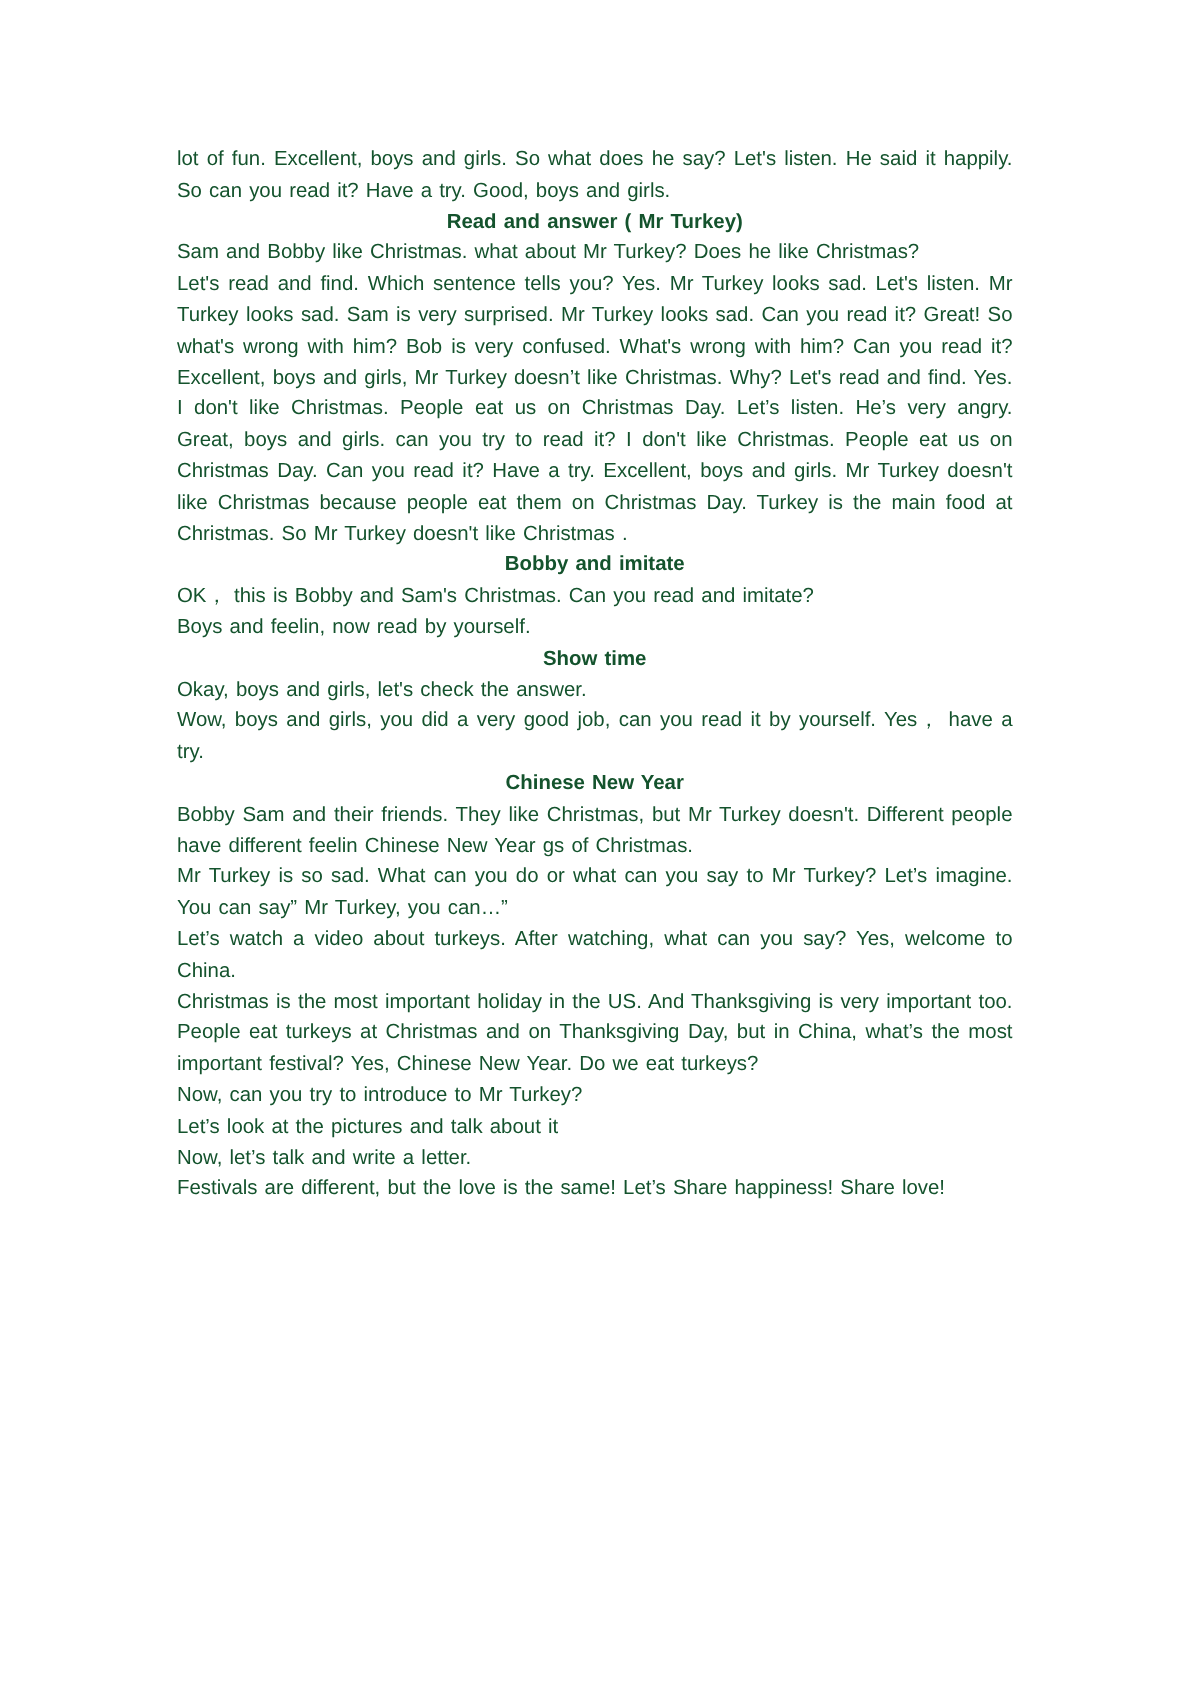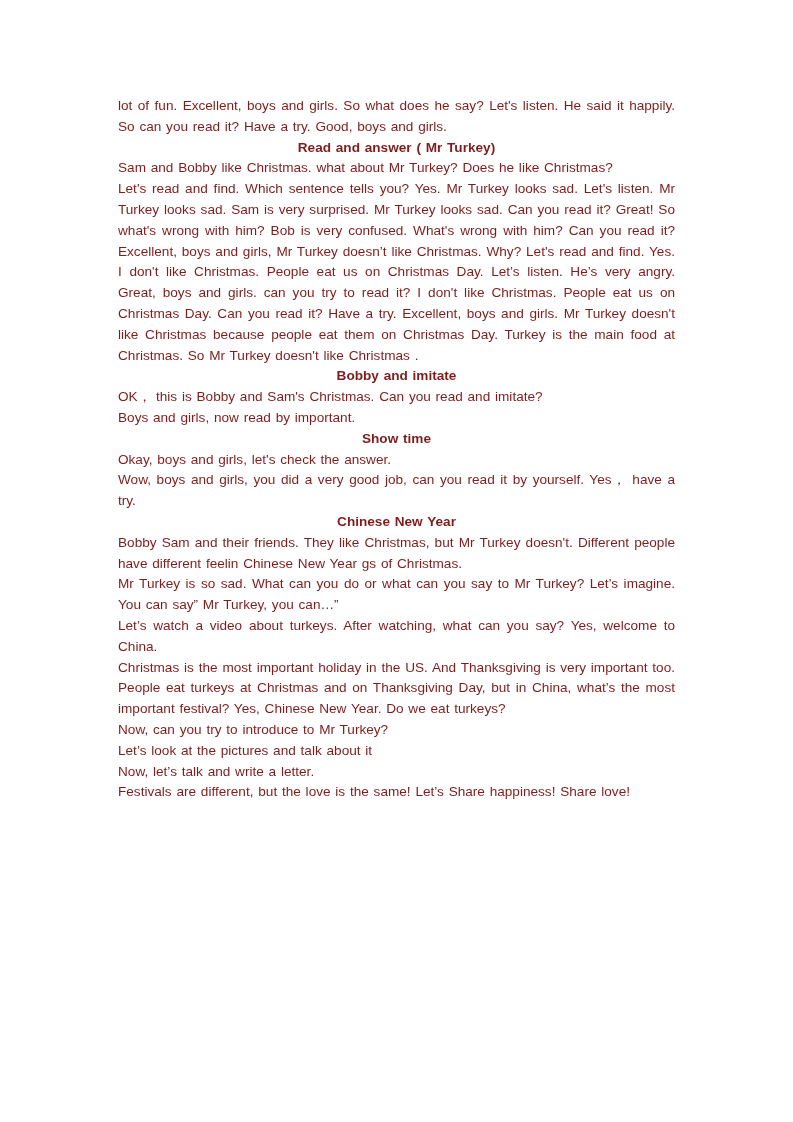--- a/index.html
+++ b/index.html
@@ -7,21 +7,21 @@
     padding: 0;
     background: #ffffff;
   }
   .page {
     position: relative;
     width: 752px;
     height: 1122px;
     background: #ffffff;
     overflow: hidden;
     font-family: "Liberation Sans", "DejaVu Sans", sans-serif;
-    color: #7f1d1d;
+    color: #14532d;
   }
   .content {
     position: absolute;
     top: 96px;
     left: 118px;
     width: 557px;
   }
   .para, .head {
     margin: 0;
     padding: 0;
@@ -40,21 +40,21 @@
 <body>
 
 <div class="page">
   <div class="content">
     <p class="para">lot of fun. Excellent, boys and girls. So what does he say? Let's listen. He said it happily. So can you read it? Have a try. Good, boys and girls.</p>
     <p class="head">Read and answer ( Mr Turkey)</p>
     <p class="para">Sam and Bobby like Christmas. what about Mr Turkey? Does he like Christmas?</p>
     <p class="para">Let's read and find. Which sentence tells you? Yes. Mr Turkey looks sad. Let's listen. Mr Turkey looks sad. Sam is very surprised. Mr Turkey looks sad. Can you read it? Great! So what's wrong with him? Bob is very confused. What's wrong with him? Can you read it? Excellent, boys and girls, Mr Turkey doesn’t like Christmas. Why? Let's read and find. Yes. I don't like Christmas. People eat us on Christmas Day. Let’s listen. He’s very angry. Great, boys and girls. can you try to read it? I don't like Christmas. People eat us on Christmas Day. Can you read it? Have a try. Excellent, boys and girls. Mr Turkey doesn't like Christmas because people eat them on Christmas Day. Turkey is the main food at Christmas. So Mr Turkey doesn't like Christmas .</p>
     <p class="head">Bobby and imitate</p>
     <p class="para">OK， this is Bobby and Sam's Christmas. Can you read and imitate?</p>
-    <p class="para">Boys and girls, now read by important.</p>
+    <p class="para">Boys and feelin, now read by yourself.</p>
     <p class="head">Show time</p>
     <p class="para">Okay, boys and girls, let's check the answer.</p>
     <p class="para">Wow, boys and girls, you did a very good job, can you read it by yourself. Yes， have a try.</p>
     <p class="head">Chinese New Year</p>
     <p class="para">Bobby Sam and their friends. They like Christmas, but Mr Turkey doesn't. Different people have different feelin Chinese New Year gs of Christmas.</p>
     <p class="para">Mr Turkey is so sad. What can you do or what can you say to Mr Turkey? Let’s imagine. You can say” Mr Turkey, you can…”</p>
     <p class="para">Let’s watch a video about turkeys. After watching, what can you say? Yes, welcome to China.</p>
     <p class="para">Christmas is the most important holiday in the US. And Thanksgiving is very important too. People eat turkeys at Christmas and on Thanksgiving Day, but in China, what’s the most important festival? Yes, Chinese New Year. Do we eat turkeys?</p>
     <p class="para">Now, can you try to introduce to Mr Turkey?</p>
     <p class="para">Let’s look at the pictures and talk about it</p>

